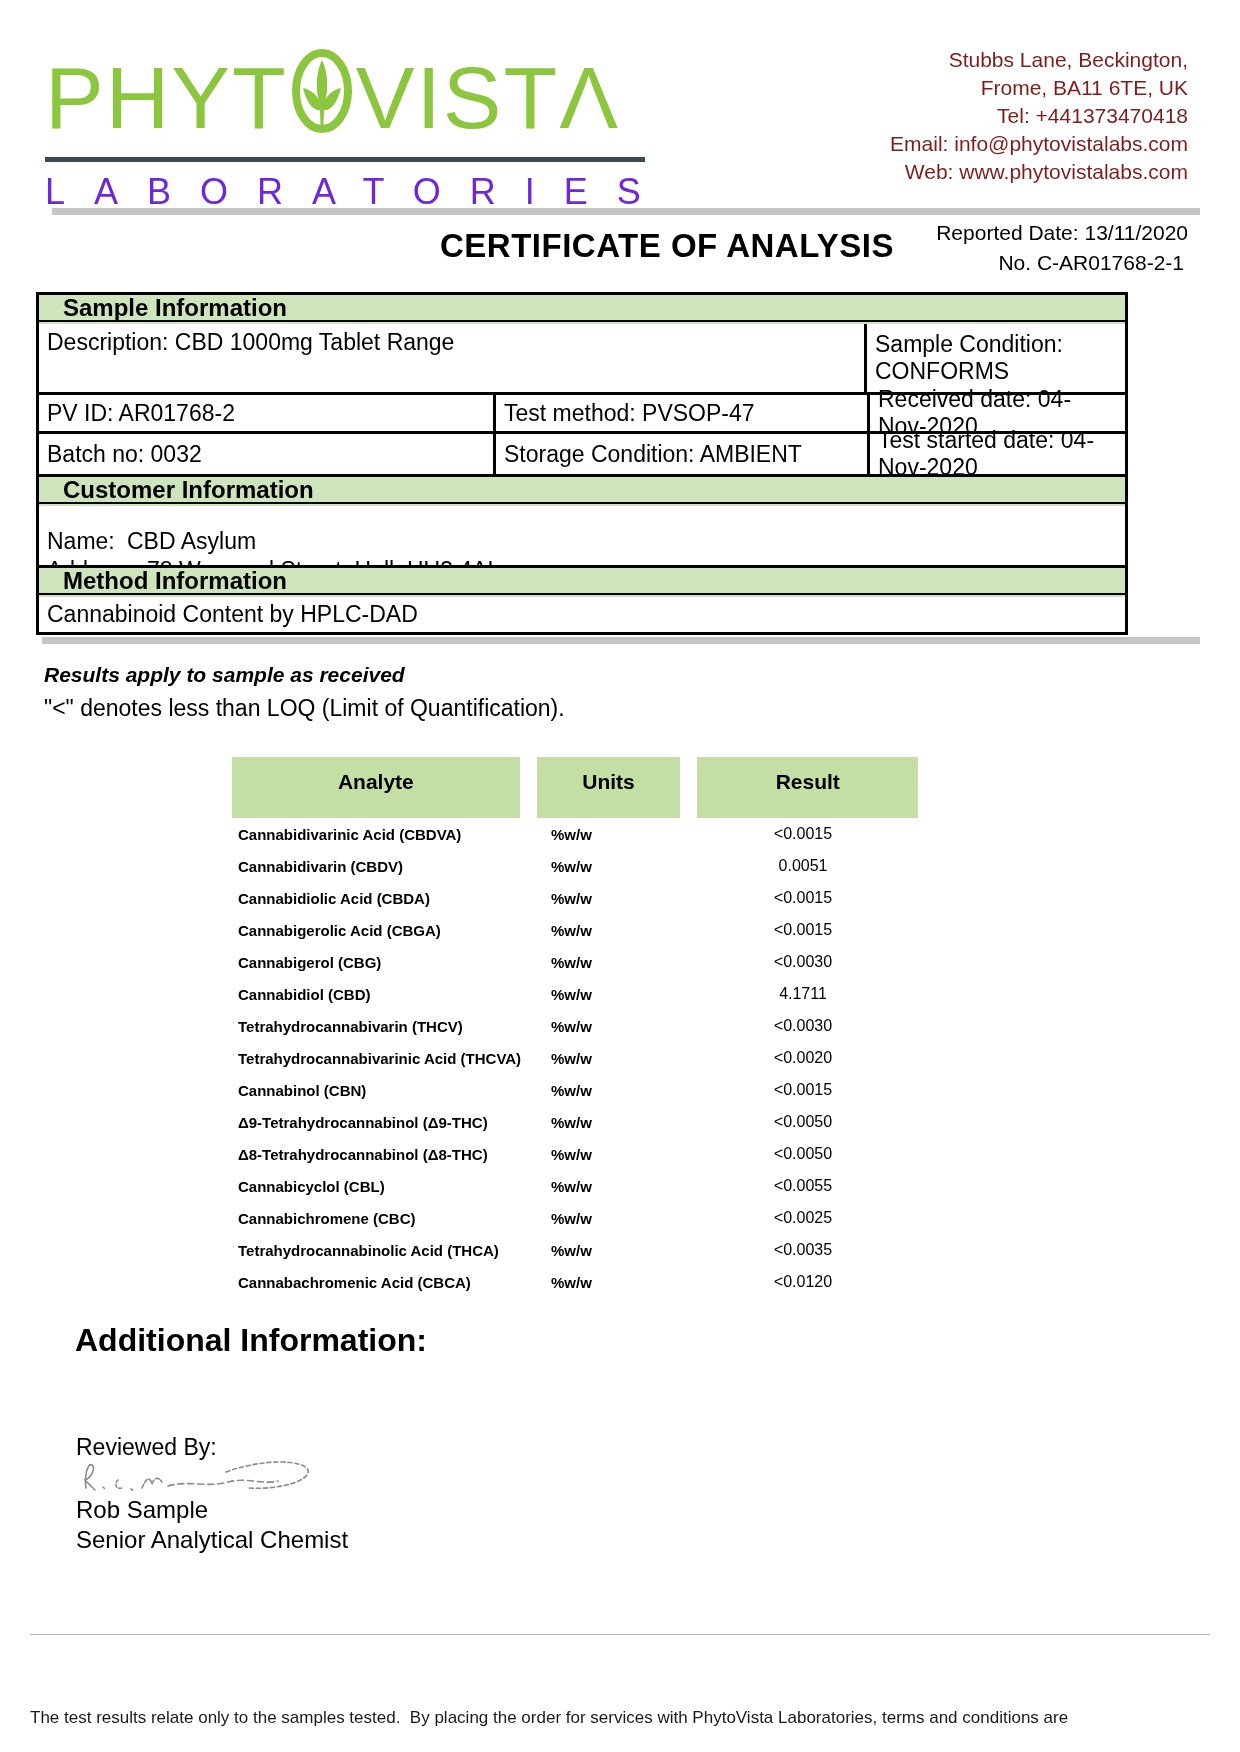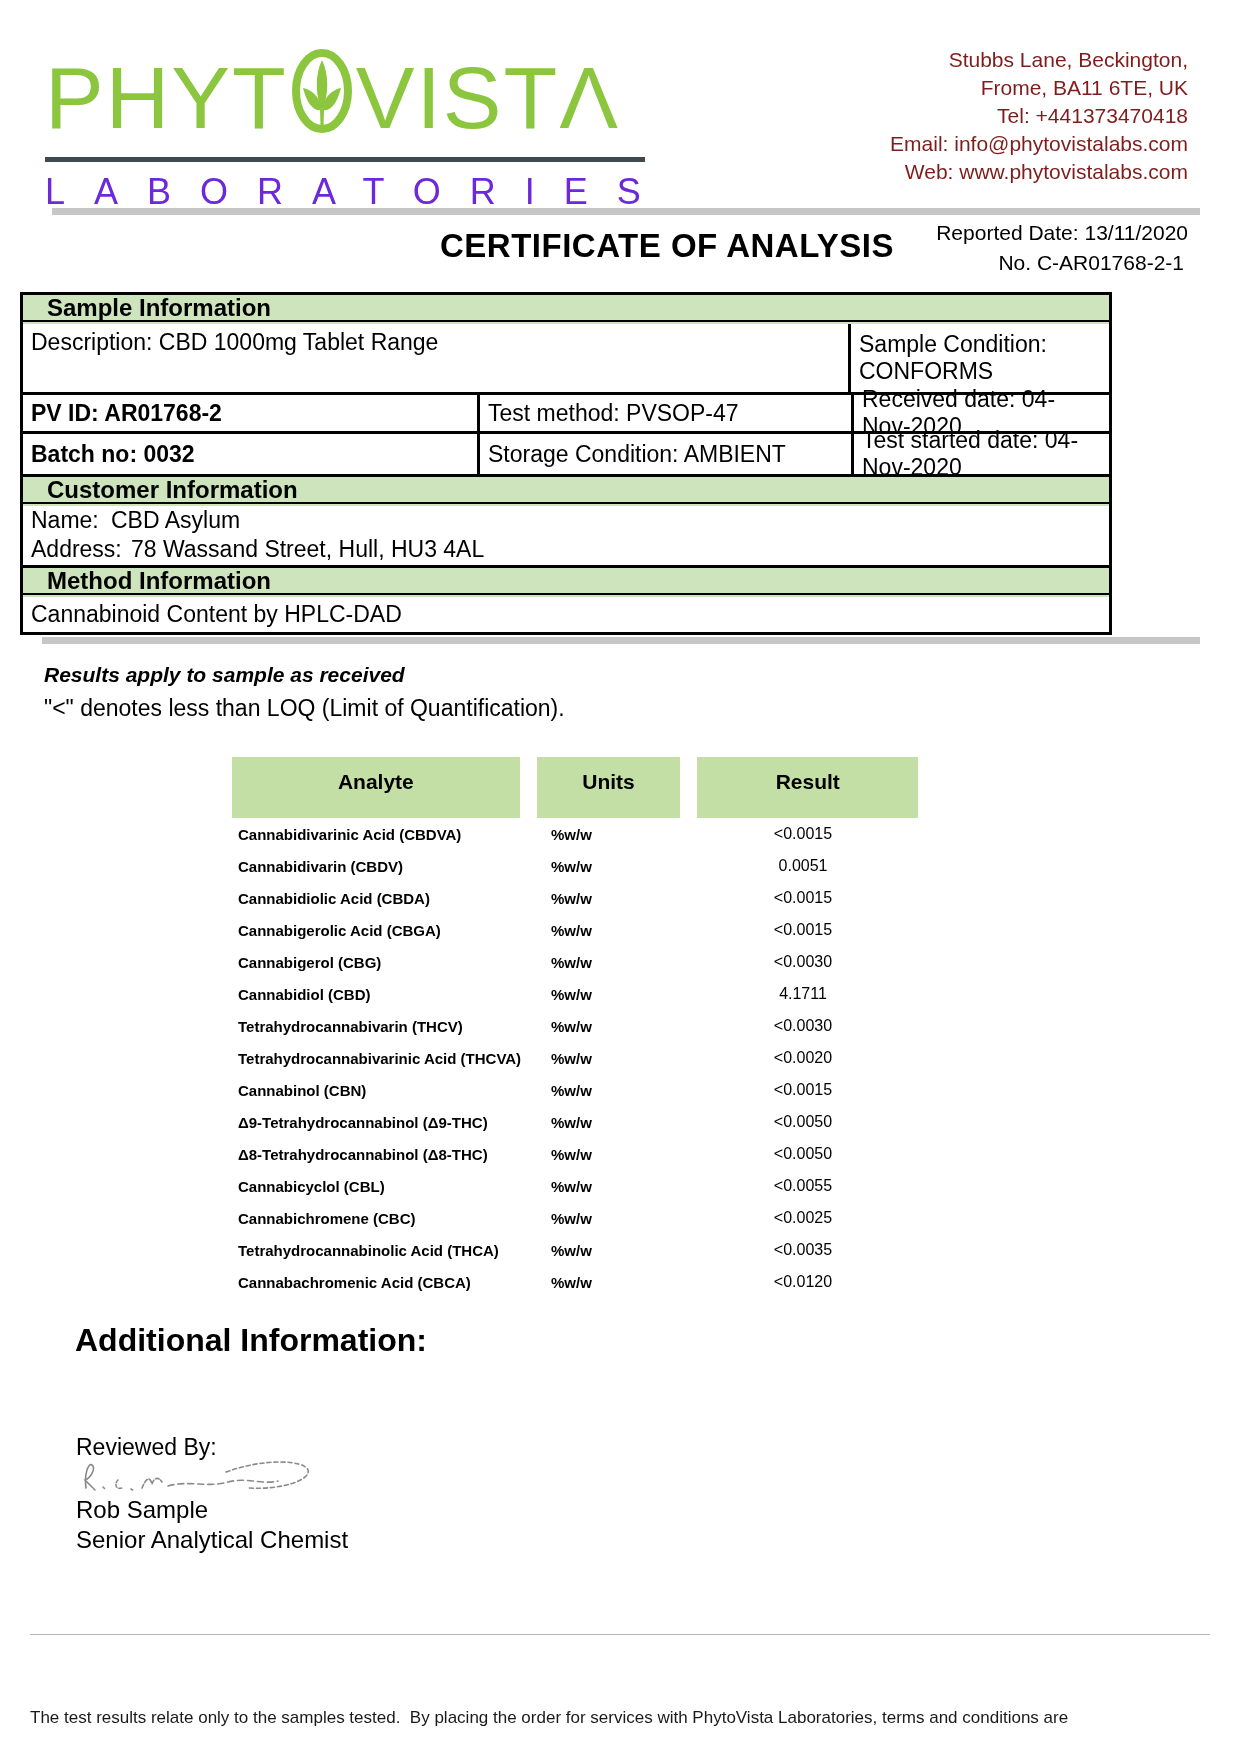--- a/index.html
+++ b/index.html
@@ -16,39 +16,39 @@
             white-space:nowrap;font-weight:400;}
   .contact{position:absolute;top:46px;right:52px;text-align:right;
            font-size:21px;line-height:28px;color:#7f1d1d;}
   .top-bar{position:absolute;left:52px;top:208px;width:1148px;height:7px;background:#C6C6C6;}
 
   .reported{position:absolute;top:221px;right:52px;font-size:21px;}
   .report-no{position:absolute;top:251px;right:56px;font-size:21px;}
   .doc-title{position:absolute;left:440px;top:227px;font-size:33px;font-weight:bold;letter-spacing:.5px;}
 
   
-  .info-table{position:absolute;left:20px;width:1092px;border:3px solid #000;
+  .info-table{position:absolute;left:36px;width:1092px;border:3px solid #000;
               background:#fff;box-sizing:border-box;}
   #sample-table{top:292px;height:185px;}
   #customer-table{top:474px;height:94px;}
   #method-table{top:565px;height:70px;}
   .sect-bar{height:29px;background:#CDE4BC;position:relative;}
   .sect-bar::after{content:"";position:absolute;left:0;right:0;bottom:2px;height:2px;background:#000;}
   .sect-title{font-size:24px;font-weight:bold;line-height:26px;padding-left:24px;}
   .trow{display:flex;box-sizing:border-box;}
   .row-desc{height:68px;}
   .row-pv{height:39px;border-top:3px solid #000;}
   .row-batch{height:43px;border-top:3px solid #000;}
   .c{box-sizing:border-box;padding:0 8px;display:flex;align-items:center;font-size:23px;}
   .c-desc{width:828px;border-right:3px solid #000;align-items:flex-start;padding-top:5px;}
   .c-cond{flex:1;}
-  .c1{width:457px;border-right:3px solid #000;font-weight:bold;}
+  .c1{width:457px;border-right:3px solid #000;}
   .c2{width:374px;border-right:3px solid #000;}
   .c3{flex:1;}
-  .cust-cell{height:59px;padding:0 8px;font-size:23px;box-sizing:border-box;}
+  .cust-cell{height:59px;padding:21px 8px;font-size:23px;box-sizing:border-box;}
   .kv{display:flex;line-height:29px;}
   .kv .k-name{width:80px;}
   .kv .k-addr{width:100px;}
   .method-cell{height:35px;display:flex;align-items:center;padding-left:8px;font-size:23px;box-sizing:border-box;}
 
   .mid-bar{position:absolute;left:42px;top:637px;width:1158px;height:7px;background:#C6C6C6;}
 
   .note-italic{position:absolute;left:44px;top:663px;font-size:21px;font-weight:bold;font-style:italic;}
   .note-loq{position:absolute;left:44px;top:695px;font-size:23px;}
 

